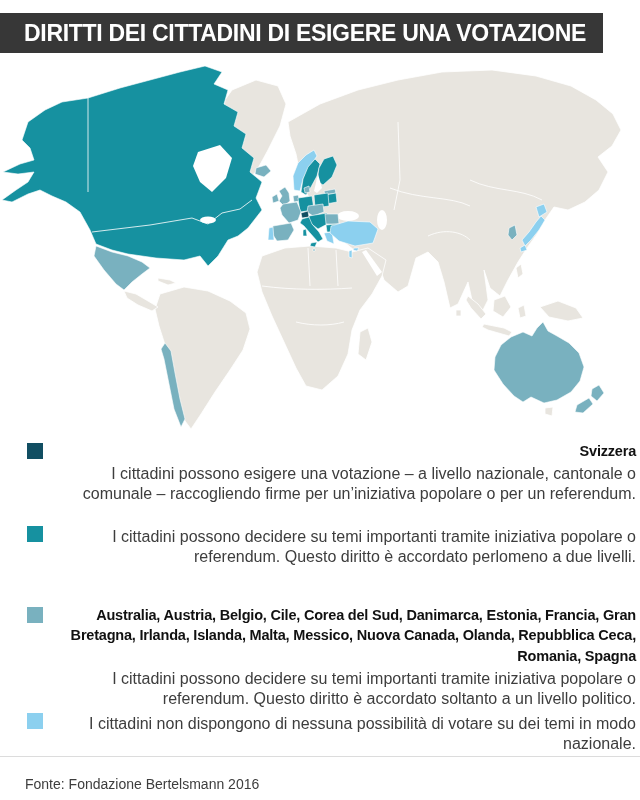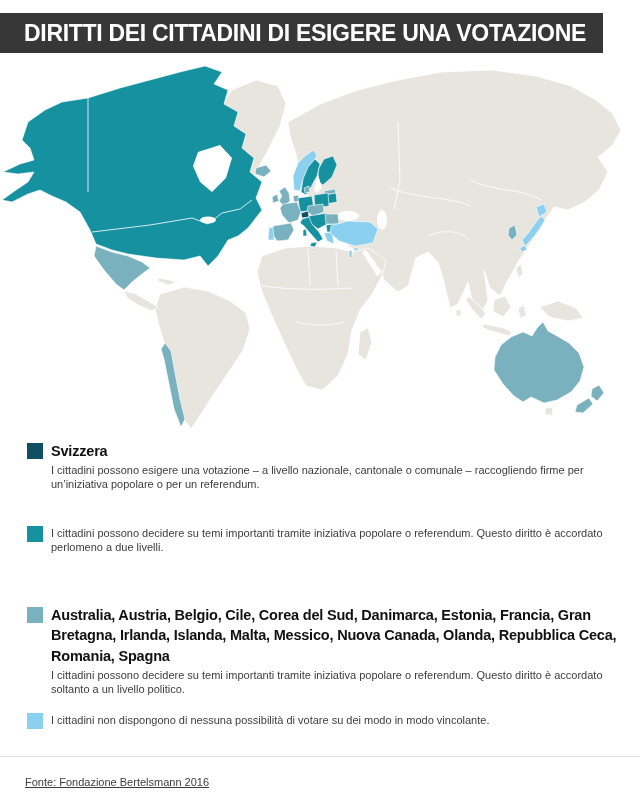--- a/index.html
+++ b/index.html
@@ -17,25 +17,25 @@
   .c3{fill:var(--cat3,#79b1bf);stroke:#ffffff;stroke-width:0.6;stroke-linejoin:round;}
   .c4{fill:var(--cat4,#8cd0ef);stroke:#ffffff;stroke-width:0.6;stroke-linejoin:round;}
   .sea{fill:#ffffff;stroke:none;}
   .bord{stroke:#ffffff;stroke-width:0.9;fill:none;opacity:0.9;}
   .legend-item{position:absolute;left:27px;display:flex;align-items:flex-start;}
   .swatch{width:16px;height:16px;flex:0 0 16px;margin-top:2px;}
   .sw-cat1{background:var(--cat1,#114e62);}
   .sw-cat2{background:var(--cat2,#1691a0);}
   .sw-cat3{background:var(--cat3,#79b1bf);}
   .sw-cat4{background:var(--cat4,#8cd0ef);}
-  .legend-text{margin-left:8px;width:585px;}
+  .legend-text{margin-left:8px;width:585px;text-align:right;}
   .legend-countries{font-weight:bold;font-size:14.5px;line-height:1.4;color:#111111;letter-spacing:-0.2px;}
-  .legend-desc{font-size:11px;line-height:1.25;color:#3d3d3d;margin-top:3px;}
+  .legend-desc{font-size:16px;line-height:1.25;color:#3d3d3d;margin-top:3px;}
   .divider{position:absolute;top:756px;left:0;width:640px;height:1px;background:#dcdcdc;}
-  .footer{position:absolute;top:776px;left:25px;font-size:11px;color:#3d3d3d;text-decoration:underline;}
+  .footer{position:absolute;top:776px;left:25px;font-size:14px;color:#3d3d3d;}
 </style>
 </head>
 <body>
 
 <div class="canvas">
 
   <div class="title-bar">
     <h1>DIRITTI DEI CITTADINI DI ESIGERE UNA VOTAZIONE</h1>
   </div>
 
@@ -146,21 +146,21 @@
     <div class="legend-item" style="top:605px">
       <div class="swatch sw-cat3"></div>
       <div class="legend-text">
         <div class="legend-countries">Australia, Austria, Belgio, Cile, Corea del Sud, Danimarca, Estonia, Francia, Gran Bretagna, Irlanda, Islanda, Malta, Messico, Nuova Canada, Olanda, Repubblica Ceca, Romania, Spagna</div>
         <div class="legend-desc">I cittadini possono decidere su temi importanti tramite iniziativa popolare o referendum. Questo diritto è accordato soltanto a un livello politico.</div>
       </div>
     </div>
     <div class="legend-item" style="top:711px">
       <div class="swatch sw-cat4"></div>
       <div class="legend-text">
-        <div class="legend-desc">I cittadini non dispongono di nessuna possibilità di votare su dei modo in modo vincolante.</div>
+        <div class="legend-desc">I cittadini non dispongono di nessuna possibilità di votare su dei temi in modo nazionale.</div>
       </div>
     </div>
   </div>
 
   <div class="divider"></div>
   <div class="footer">Fonte: Fondazione Bertelsmann 2016</div>
 
 </div>
 
 </body></html>

